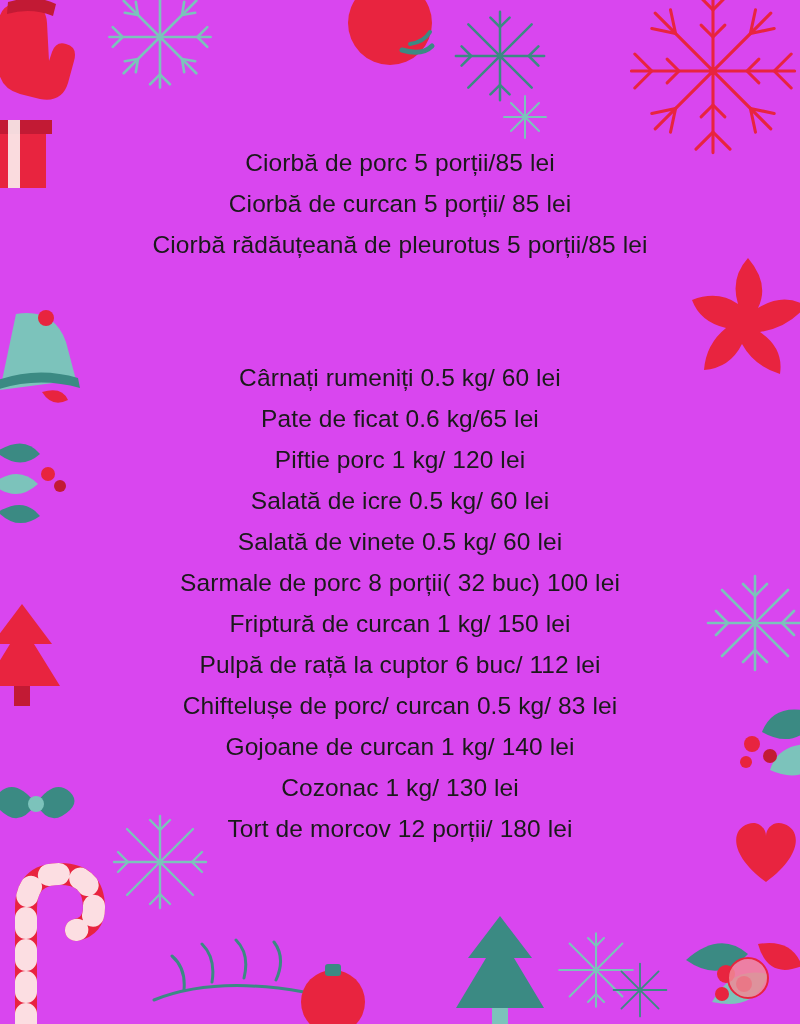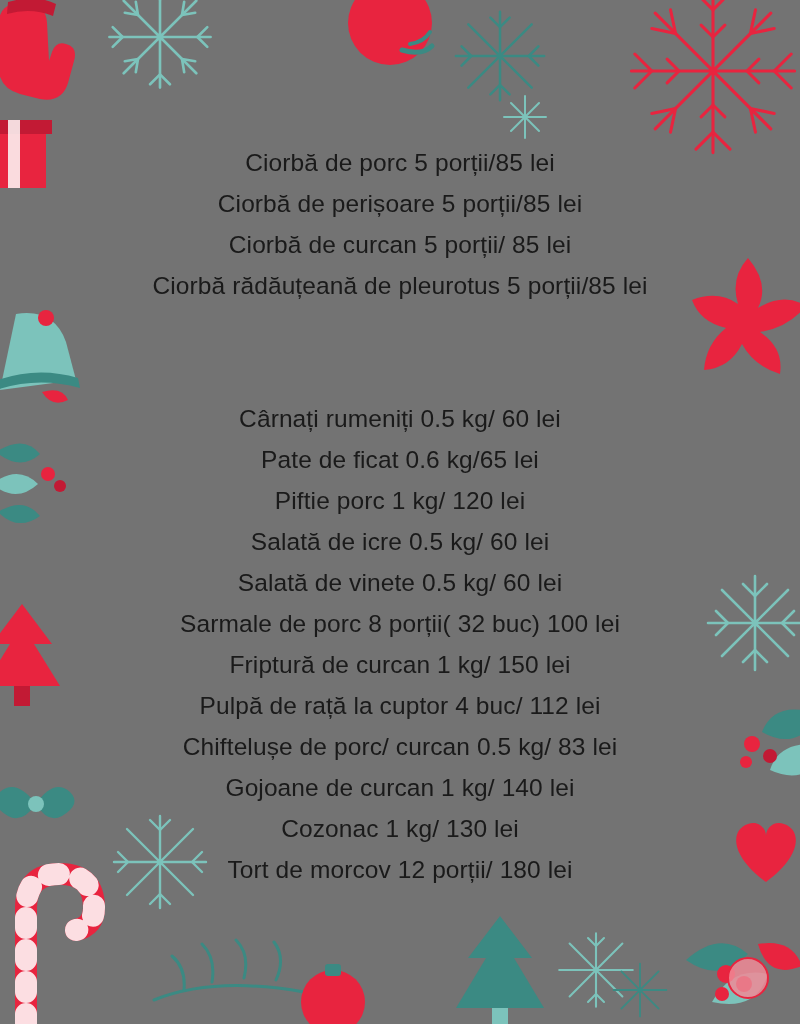--- a/index.html
+++ b/index.html
@@ -10,21 +10,21 @@
     width: 800px;
     height: 1024px;
     background: #fdfbf8;
     font-family: "Liberation Sans", sans-serif;
     overflow: hidden;
   }
   .page {
     position: relative;
     width: 800px;
     height: 1024px;
-    background: #737373;
+    background: #d946ef;
     overflow: hidden;
   }
 
   
   .decor {
     position: absolute;
     inset: 0;
     pointer-events: none;
   }
   .decor svg {
@@ -224,36 +224,35 @@
       <circle cx="30" cy="32" r="20" fill="#f08a96" opacity="0.85"></circle>
       <circle cx="30" cy="32" r="20" fill="none" stroke="#e8243f" stroke-width="2"></circle>
     </svg>
 
   </div>
 
   <div class="menu-content">
 
     <div class="menu-group">
       <div class="menu-line">Ciorbă de porc 5 porții/85 lei</div>
-      <div class="menu-line">Ciorbă de perișoare 5 porții/85 lei</div>
       <div class="menu-line">Ciorbă de curcan 5 porții/ 85 lei</div>
       <div class="menu-line">Ciorbă rădăuțeană de pleurotus 5 porții/85 lei</div>
     </div>
 
     <div class="group-gap"></div>
 
     <div class="menu-group">
       <div class="menu-line">Cârnați rumeniți 0.5 kg/ 60 lei</div>
       <div class="menu-line">Pate de ficat 0.6 kg/65 lei</div>
       <div class="menu-line">Piftie porc 1 kg/ 120 lei</div>
       <div class="menu-line">Salată de icre 0.5 kg/ 60 lei</div>
       <div class="menu-line">Salată de vinete 0.5 kg/ 60 lei</div>
       <div class="menu-line">Sarmale de porc 8 porții( 32 buc) 100 lei</div>
       <div class="menu-line">Friptură de curcan 1 kg/ 150 lei</div>
-      <div class="menu-line">Pulpă de rață la cuptor 4 buc/ 112 lei</div>
+      <div class="menu-line">Pulpă de rață la cuptor 6 buc/ 112 lei</div>
       <div class="menu-line">Chiftelușe de porc/ curcan 0.5 kg/ 83 lei</div>
       <div class="menu-line">Gojoane de curcan 1 kg/ 140 lei</div>
       <div class="menu-line">Cozonac 1 kg/ 130 lei</div>
       <div class="menu-line">Tort de morcov 12 porții/ 180 lei</div>
     </div>
 
   </div>
 
 </div>
 

